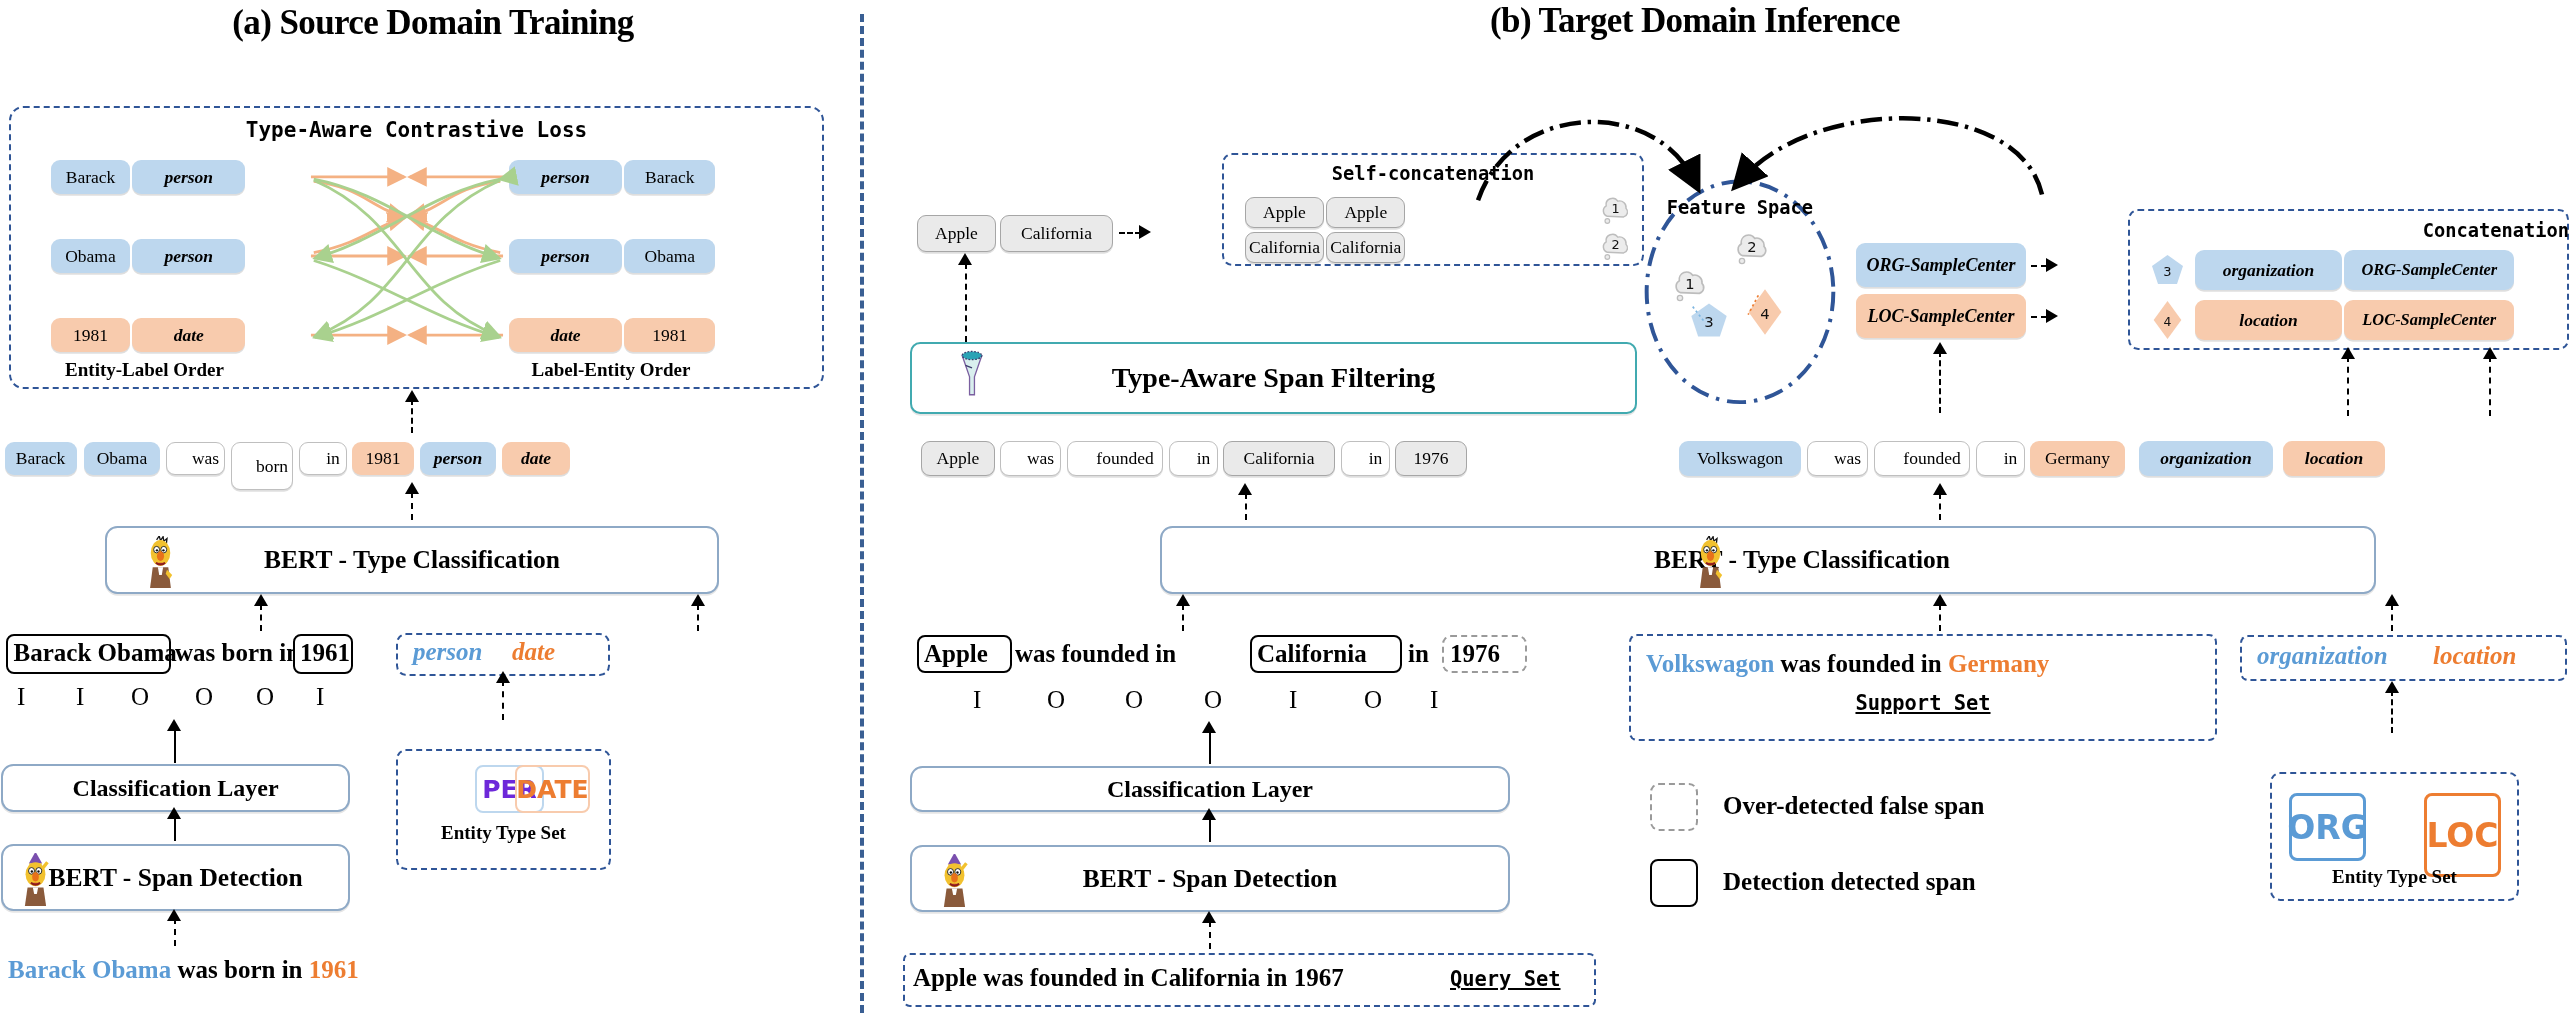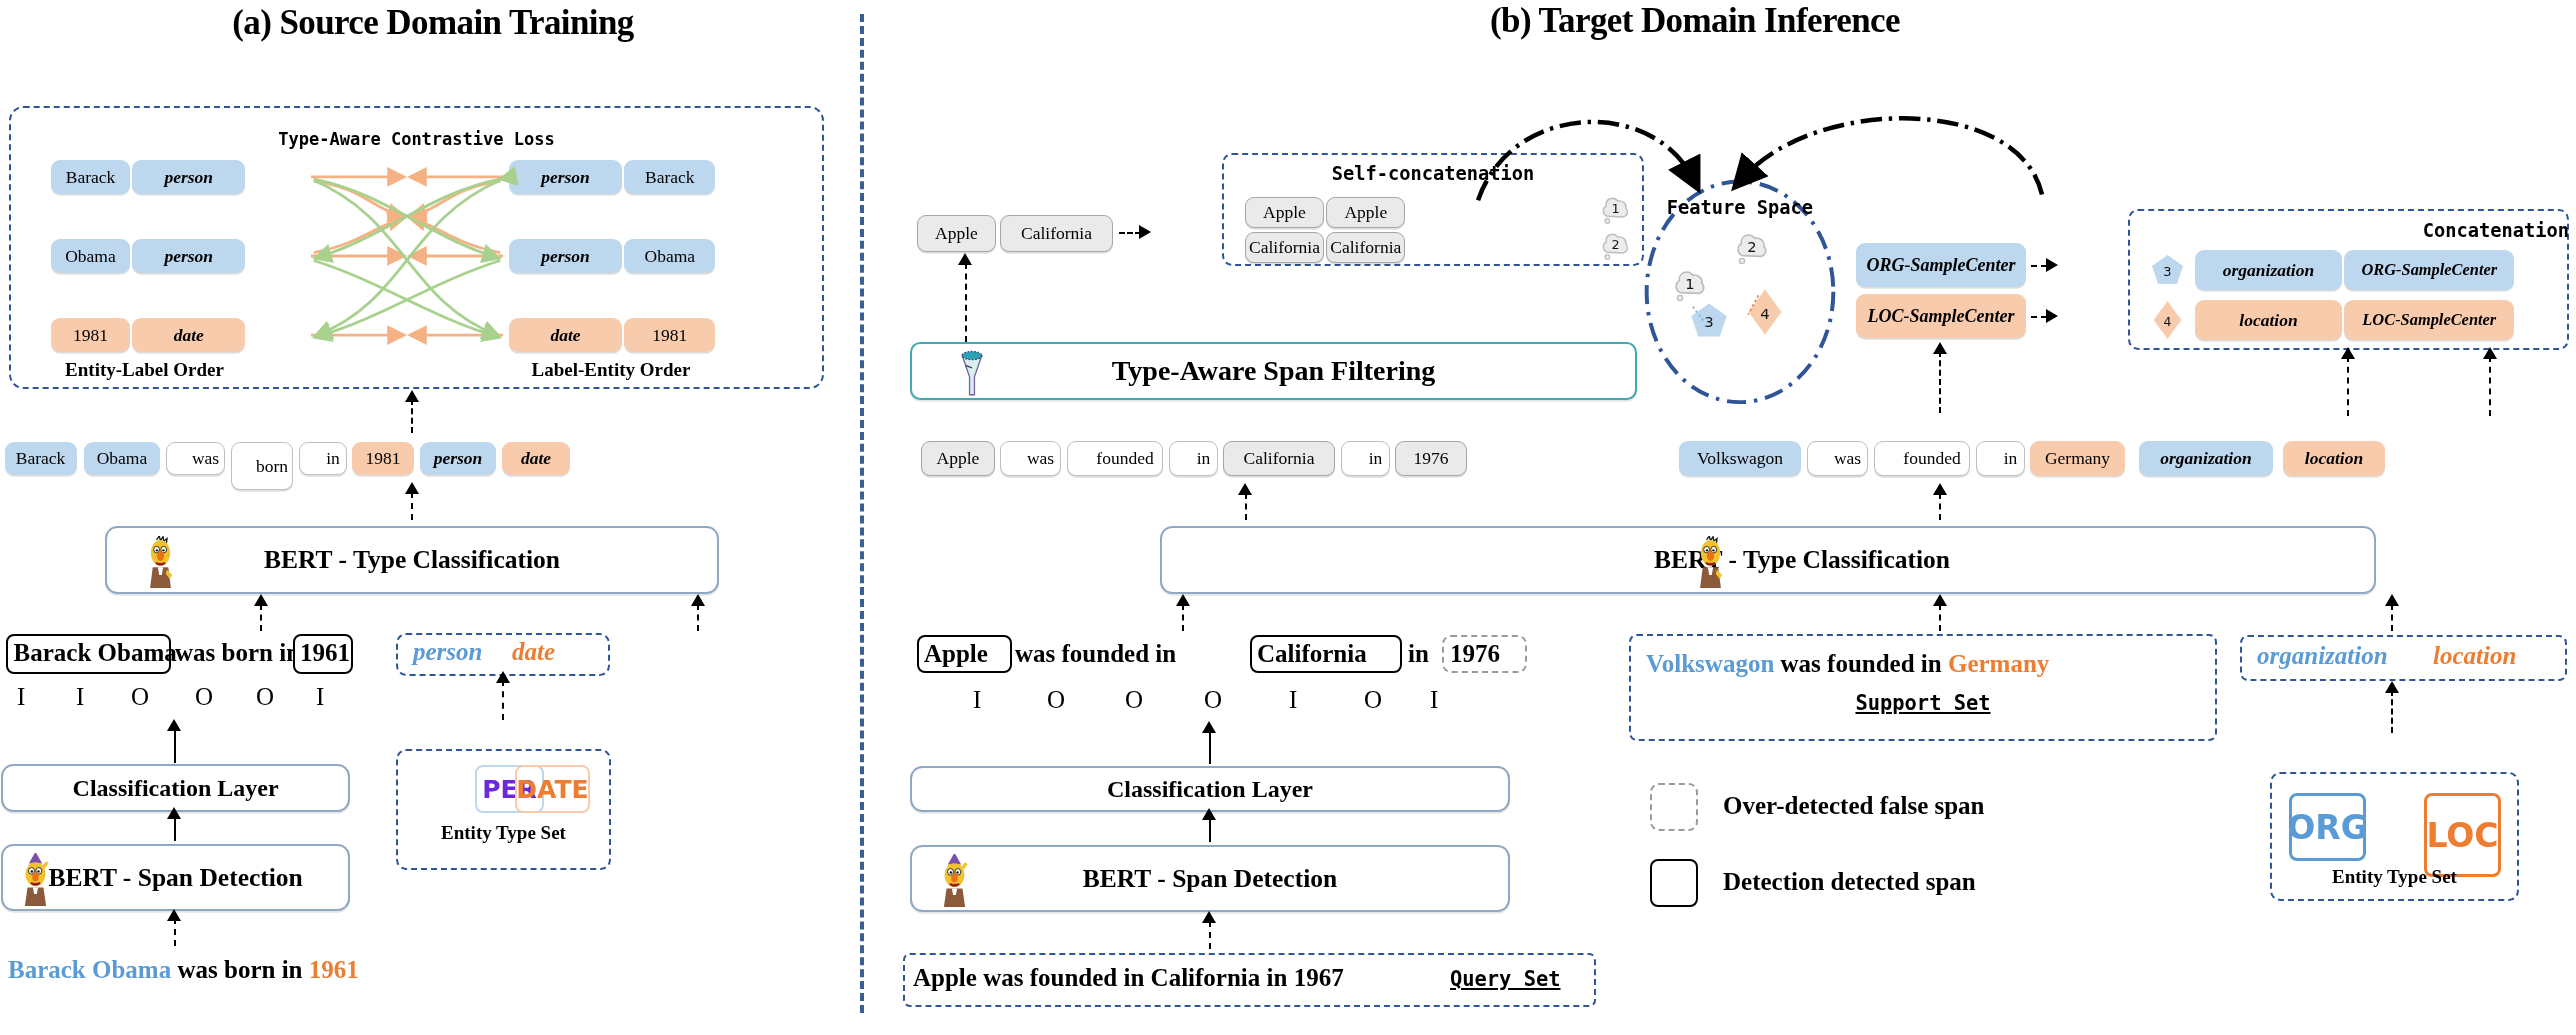--- a/index.html
+++ b/index.html
@@ -78,21 +78,21 @@
 <body>
 
 <div id="divider" class="abs"></div>
 
 <div class="abs panel-title" style="left:85px;top:3px;width:696px;text-align:center;">(a) Source Domain Training</div>
 
 <div class="abs panel-title" style="left:1347px;top:1.1px;width:696px;text-align:center;">(b) Target Domain Inference</div>
 
 <div class="abs dash-box" style="left:9px;top:106px;width:815px;height:283px;"></div>
 
-<div class="abs mono" style="left:9px;top:129px;width:815px;text-align:center;font-size:17px;">Type-Aware Contrastive Loss</div>
+<div class="abs mono" style="left:9px;top:118px;width:815px;text-align:center;font-size:21px;">Type-Aware Contrastive Loss</div>
 
 <div class="abs pairrow" style="left:51px;top:160px;">
   <span class="pill blue" style="width:79px;height:34px;">Barack</span>
   <span class="pill blue ital" style="width:113px;height:34px;">person</span>
 </div>
 <div class="abs pairrow" style="left:51px;top:239px;">
   <span class="pill blue" style="width:79px;height:34px;">Obama</span>
   <span class="pill blue ital" style="width:113px;height:34px;">person</span>
 </div>
 <div class="abs pairrow" style="left:51px;top:318px;">
@@ -288,21 +288,21 @@
   </svg>
 </div>
 <div class="abs" style="left:1598px;top:229px;width:35px;height:35px;">
   <svg viewBox="0 0 60 60" width="35" height="35">
     <path d="M16 40 a10 10 0 0 1 -2 -18 a11 11 0 0 1 20 -8 a11 11 0 0 1 14 12 a9 9 0 0 1 -4 15 z" fill="#ececec" stroke="#bdbdbd" stroke-width="2.5"></path>
     <circle cx="16" cy="48" r="4" fill="#ececec" stroke="#bdbdbd" stroke-width="2"></circle>
     <text x="30" y="34" font-size="22" text-anchor="middle" font-family="DejaVu Sans, sans-serif" fill="#111">2</text>
   </svg>
 </div>
 
-<div class="abs model-box teal" style="left:910px;top:342px;width:727px;height:58px;font-size:28px;">
+<div class="abs model-box teal" style="left:910px;top:342px;width:727px;height:72px;font-size:28px;">
   <span class="abs" style="left:40px;top:4.5px;width:40px;height:49px;">
     <svg viewBox="0 0 40 60" width="40" height="49">
       <path d="M8 8 L32 8 L23 34 L23 56 L17 56 L17 34 Z" fill="#d9efee" stroke="#7b5fa0" stroke-width="1.6"></path>
       <ellipse cx="20" cy="8" rx="12" ry="5" fill="#2aa3b5" stroke="#3b3b6b" stroke-width="1.6" stroke-dasharray="2 2"></ellipse>
       <path d="M12 20 L20 23" stroke="#3b3b6b" stroke-width="1.6"></path>
     </svg>
   </span>
   <span>Type-Aware Span Filtering</span>
 </div>
 

